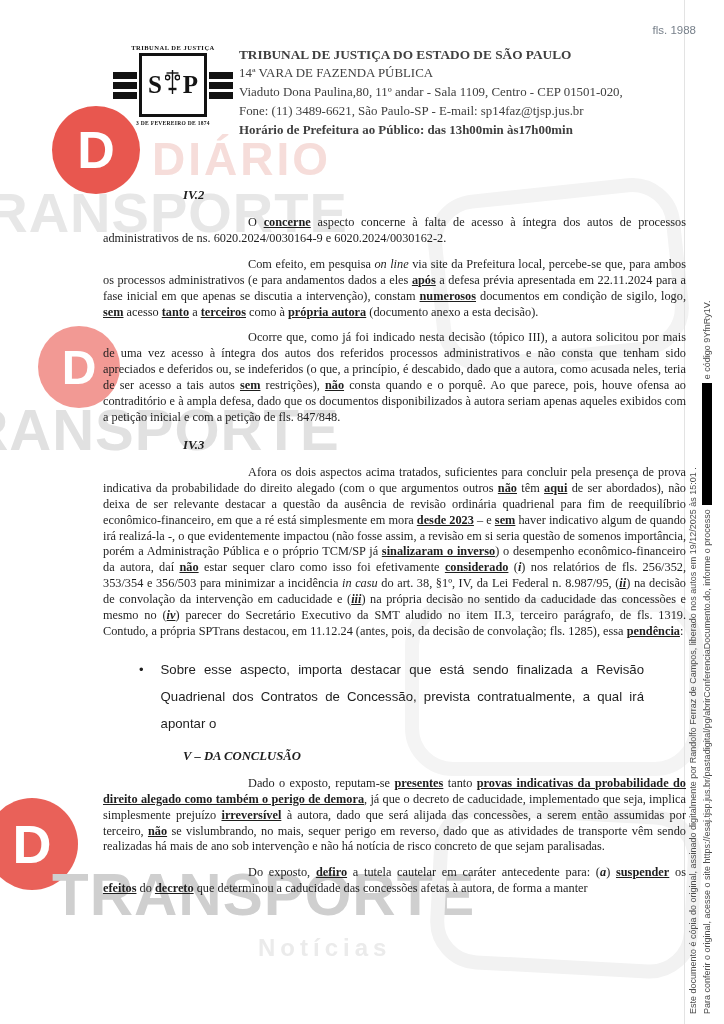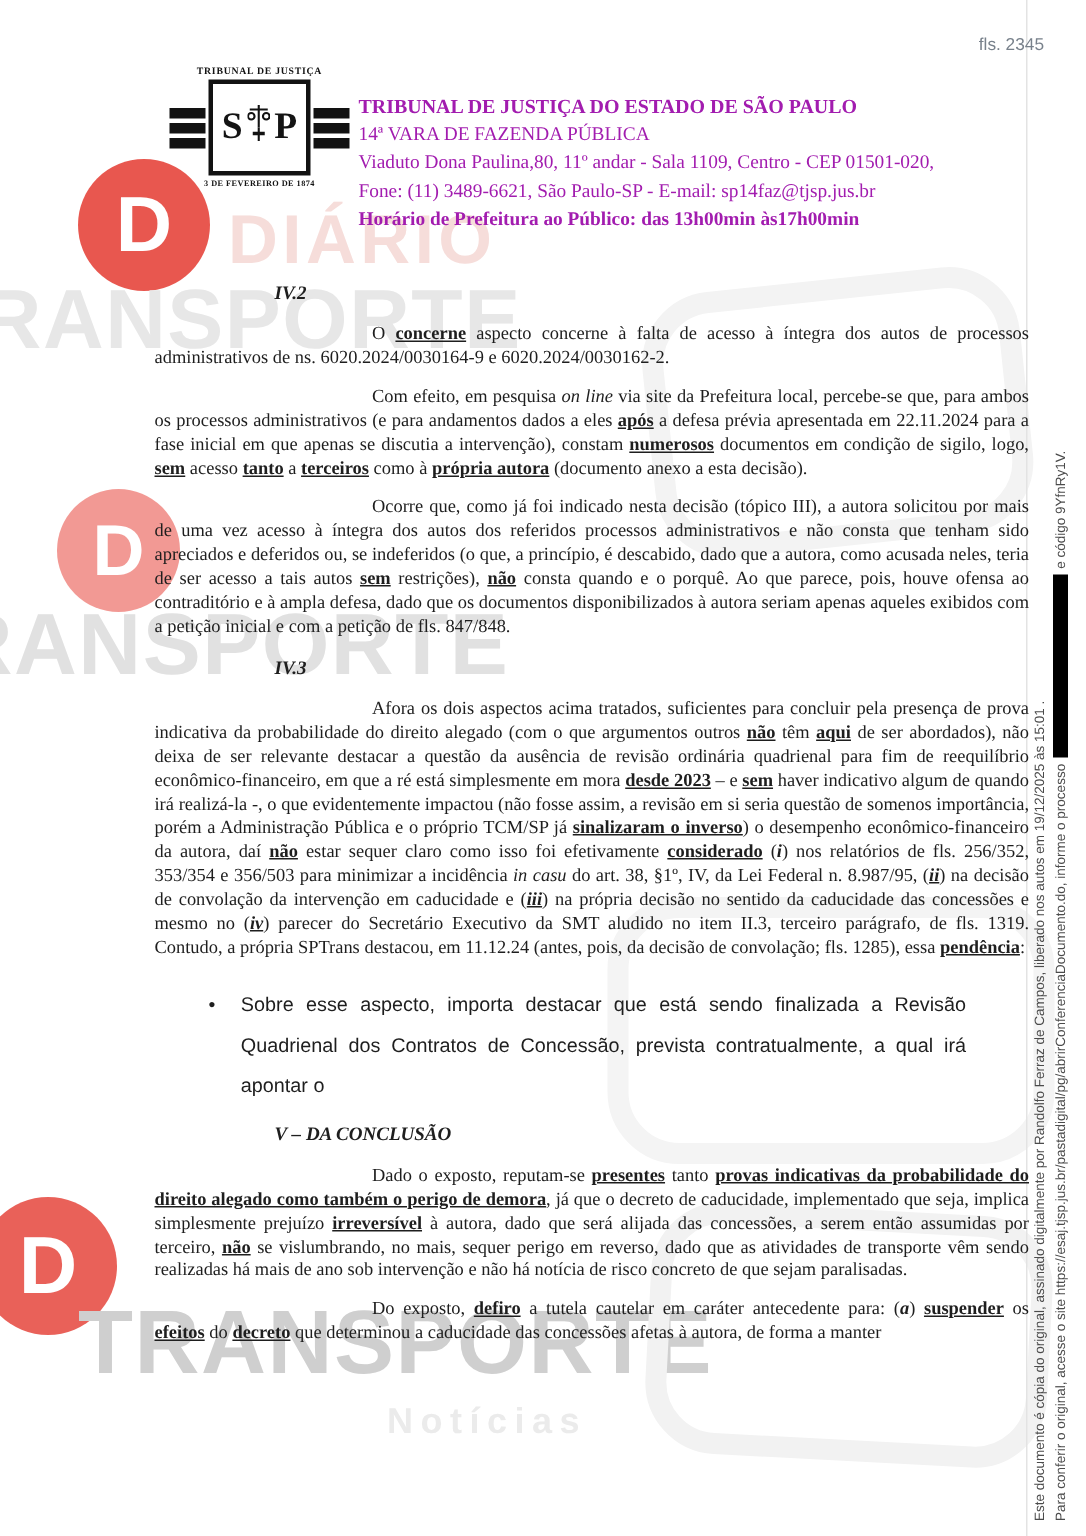--- a/index.html
+++ b/index.html
@@ -28,21 +28,21 @@
   
   .hdr{position:absolute;top:44px;left:113px;right:38px;display:flex;gap:6px;z-index:2;}
   .logo{flex:0 0 120px;width:120px;text-align:center;color:#141414;}
   .logo-arc{font-size:6.5px;font-weight:bold;letter-spacing:.5px;}
   .logo-mid{display:flex;align-items:center;justify-content:center;margin-top:2px;gap:2px;}
   .logo-bars{display:flex;flex-direction:column;gap:3px;flex:1;}
   .logo-bars span{height:7px;background:#121212;display:block;}
   .logo-box{width:62px;height:58px;border:3px solid #121212;display:flex;align-items:center;
             justify-content:center;gap:3px;font-weight:bold;font-size:25px;background:#fff;}
   .logo-date{font-size:5.5px;font-weight:bold;margin-top:3px;letter-spacing:.3px;}
-  .hdr-text{font-size:12.9px;line-height:19px;padding-top:1px;color:#a21caf;margin-top:16px;}
+  .hdr-text{font-size:12.9px;line-height:19px;padding-top:1px;color:#404040;}
   .hl{white-space:nowrap;}
   .hl.b{font-weight:bold;}
   .hl.t1{font-size:13.3px;}
   
   main{position:absolute;top:176px;left:103px;width:583px;z-index:2;}
   .heading{font-weight:bold;font-style:italic;font-size:12.7px;margin:12px 0 12px 80px;}
   .para{font-size:12.3px;line-height:15.9px;text-align:justify;text-indent:145px;margin:0 0 10px 0;}
   .bullet{display:flex;gap:17px;margin:16px 0 10px 36px;width:505px;
           font-family:"Liberation Sans",sans-serif;font-size:13.2px;line-height:27px;text-align:justify;}
   .bullet .dot{flex:0 0 auto;font-size:13px;}
@@ -68,21 +68,21 @@
   <div class="wm wm-circle" id="wm-c2">D</div>
   <div class="wm" id="wm-t2">TRANSPORTE</div>
   <div class="wm wm-circle" id="wm-c3">D</div>
   <div class="wm" id="wm-t3">TRANSPORTE</div>
   <div class="wm" id="wm-noticias">Notícias</div>
   <div class="bus" id="bus1"></div>
   <div class="bus" id="bus2"></div>
   <div class="bus" id="bus3"></div>
 
   <div class="border-line"></div>
-  <div class="fls">fls. 2345</div>
+  <div class="fls">fls. 1988</div>
 
   <div class="hdr">
     <div class="logo">
       <div class="logo-arc">TRIBUNAL DE JUSTIÇA</div>
       <div class="logo-mid">
         <div class="logo-bars">
             <span></span>
             <span></span>
             <span></span>
           </div>

